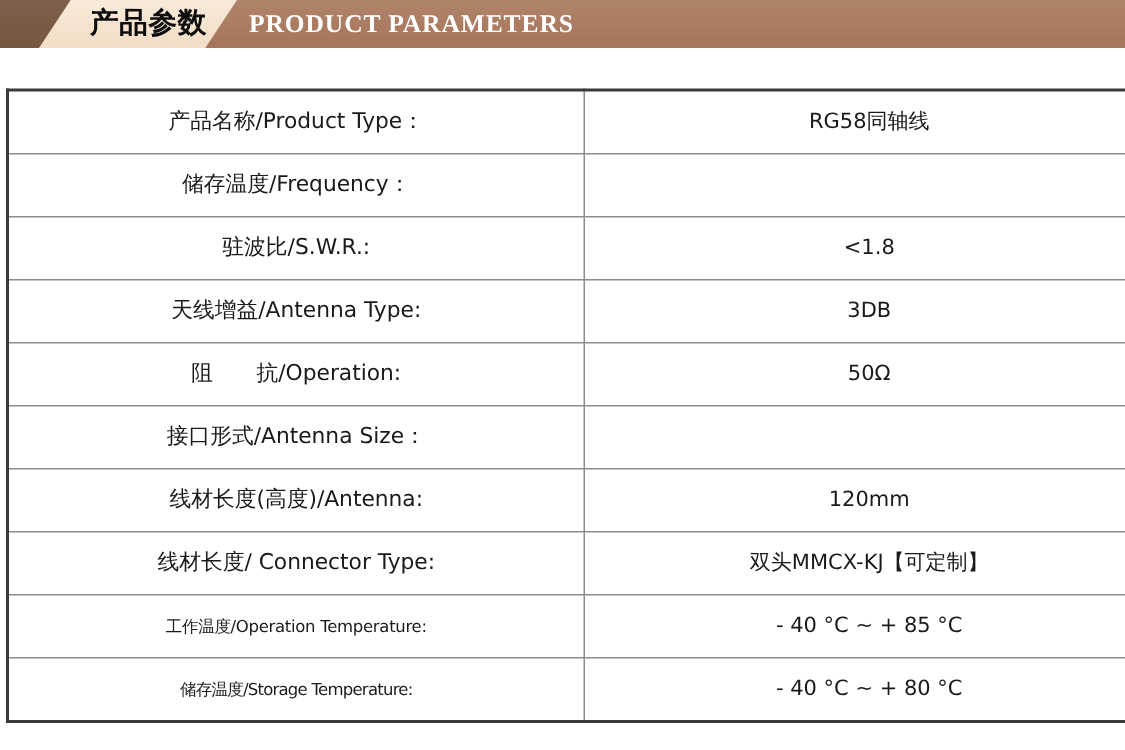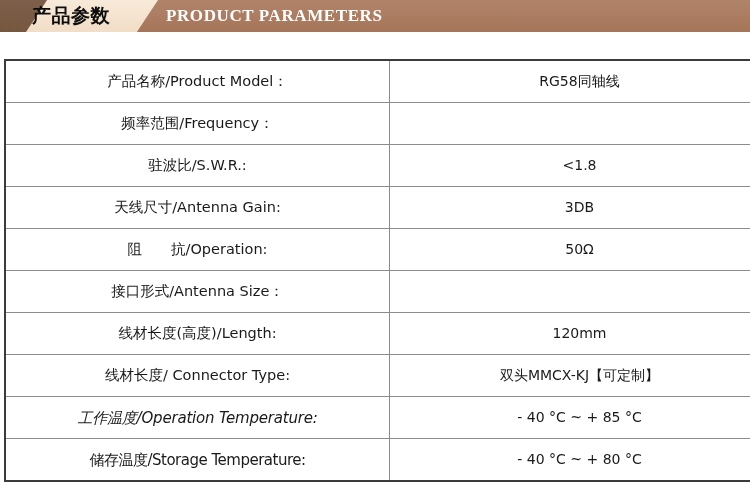--- a/index.html
+++ b/index.html
@@ -35,21 +35,21 @@
     position: absolute;
     left: 26px;
     top: 0;
     width: 132px;
     height: 32px;
     background: linear-gradient(180deg, #f8ead9 0%, #f2ddc6 100%);
     clip-path: polygon(16% 0, 100% 0, 84% 100%, 0 100%);
   }
   .banner-cn {
     position: absolute;
-    left: 32px;
+    left: 60px;
     top: 0;
     height: 32px;
     line-height: 31px;
     font-family: "DejaVu Sans", "Liberation Sans", sans-serif;
     font-size: 19px;
     font-weight: bold;
     color: #0d0d0d;
     letter-spacing: 0.5px;
     white-space: nowrap;
   }
@@ -97,71 +97,70 @@
     white-space: nowrap;
   }
   table.spec td.label {
     width: 371px;
   }
   table.spec td.value {
     width: 367px;
     font-size: 14px;
   }
   table.spec td.label.narrow {
-    font-size: 15px;
+    font-size: 11px;
     letter-spacing: -0.2px;
-    font-style: italic;
   }
   table.spec td.label.tight {
-    font-size: 15px;
+    font-size: 11px;
     letter-spacing: -0.5px;
   }
   table.spec tr:last-child td {
     border-bottom: none;
   }
 </style>
 </head>
 <body>
 
 <div class="banner">
   <div class="banner-dark"></div>
   <div class="banner-cream"></div>
   <div class="banner-cn">产品参数</div>
   <div class="banner-en">PRODUCT  PARAMETERS</div>
 </div>
 
 <div class="table-wrap">
   <table class="spec">
     <tbody>
       <tr>
-        <td class="label">产品名称/Product Model：</td>
+        <td class="label">产品名称/Product Type：</td>
         <td class="value">RG58同轴线</td>
       </tr>
       <tr>
-        <td class="label">频率范围/Frequency：</td>
+        <td class="label">储存温度/Frequency：</td>
         <td class="value"></td>
       </tr>
       <tr>
         <td class="label">驻波比/S.W.R.:</td>
         <td class="value">&lt;1.8</td>
       </tr>
       <tr>
-        <td class="label">天线尺寸/Antenna Gain:</td>
+        <td class="label">天线增益/Antenna Type:</td>
         <td class="value">3DB</td>
       </tr>
       <tr>
         <td class="label">阻　　抗/Operation:</td>
         <td class="value">50Ω</td>
       </tr>
       <tr>
         <td class="label">接口形式/Antenna Size：</td>
         <td class="value"></td>
       </tr>
       <tr>
-        <td class="label">线材长度(高度)/Length:</td>
+        <td class="label">线材长度(高度)/Antenna:</td>
         <td class="value">120mm</td>
       </tr>
       <tr>
         <td class="label">线材长度/ Connector Type:</td>
         <td class="value">双头MMCX-KJ【可定制】</td>
       </tr>
       <tr>
         <td class="label narrow">工作温度/Operation Temperature:</td>
         <td class="value">- 40 °C ~ + 85 °C</td>
       </tr>

